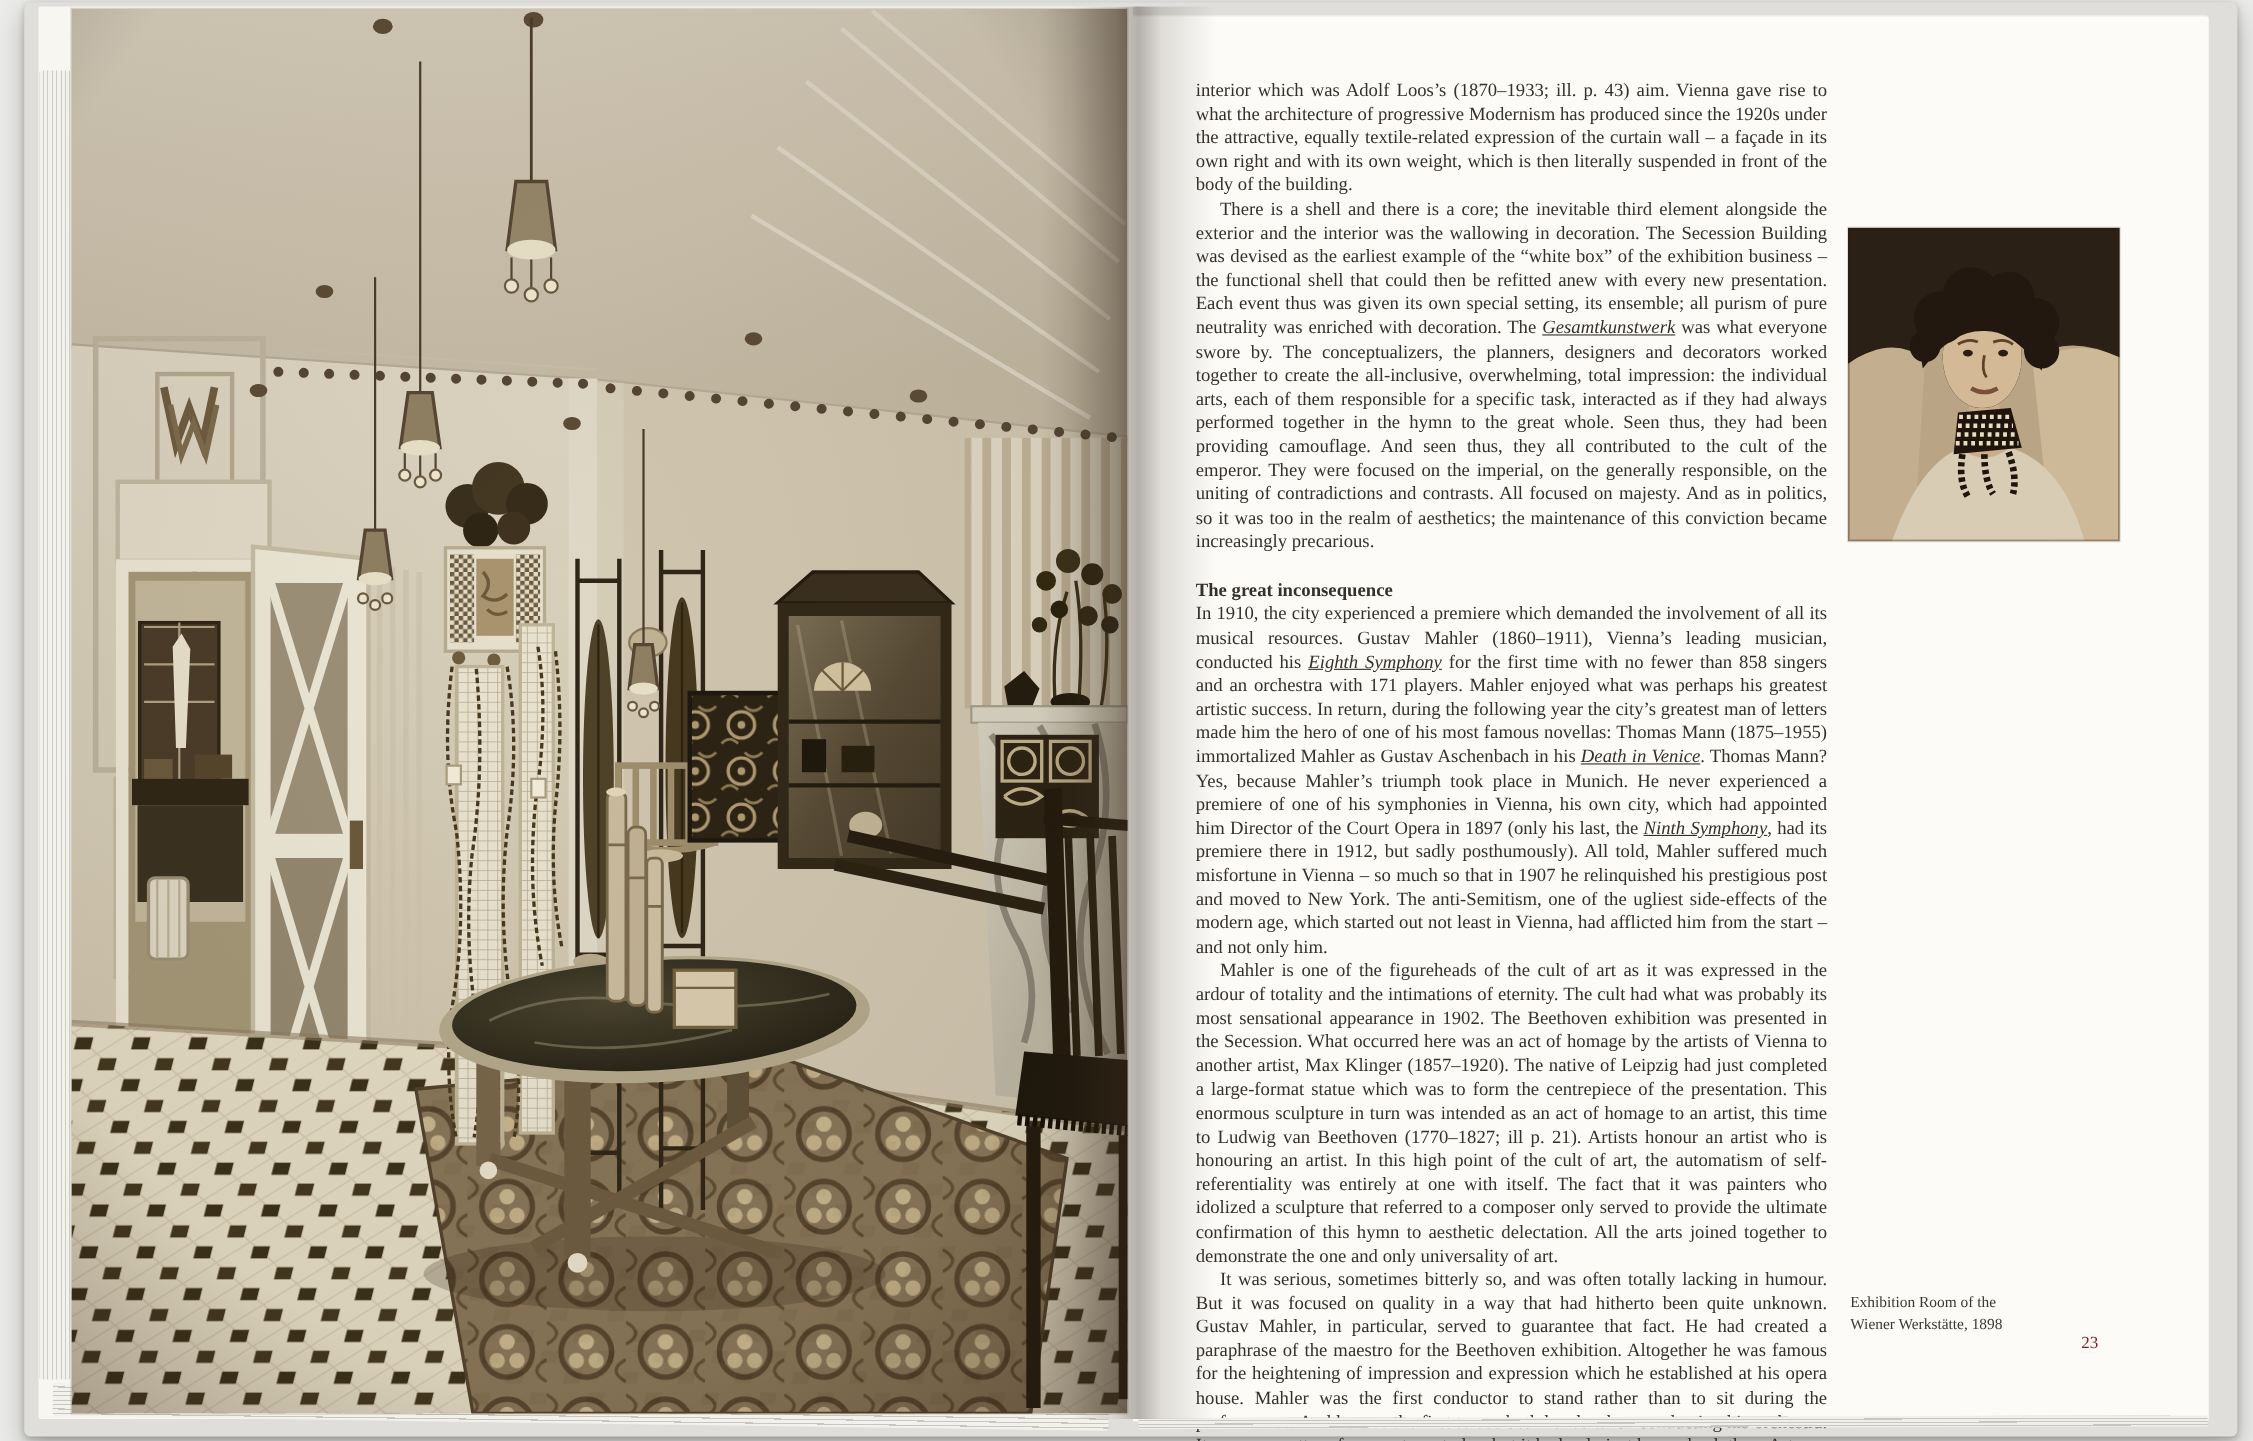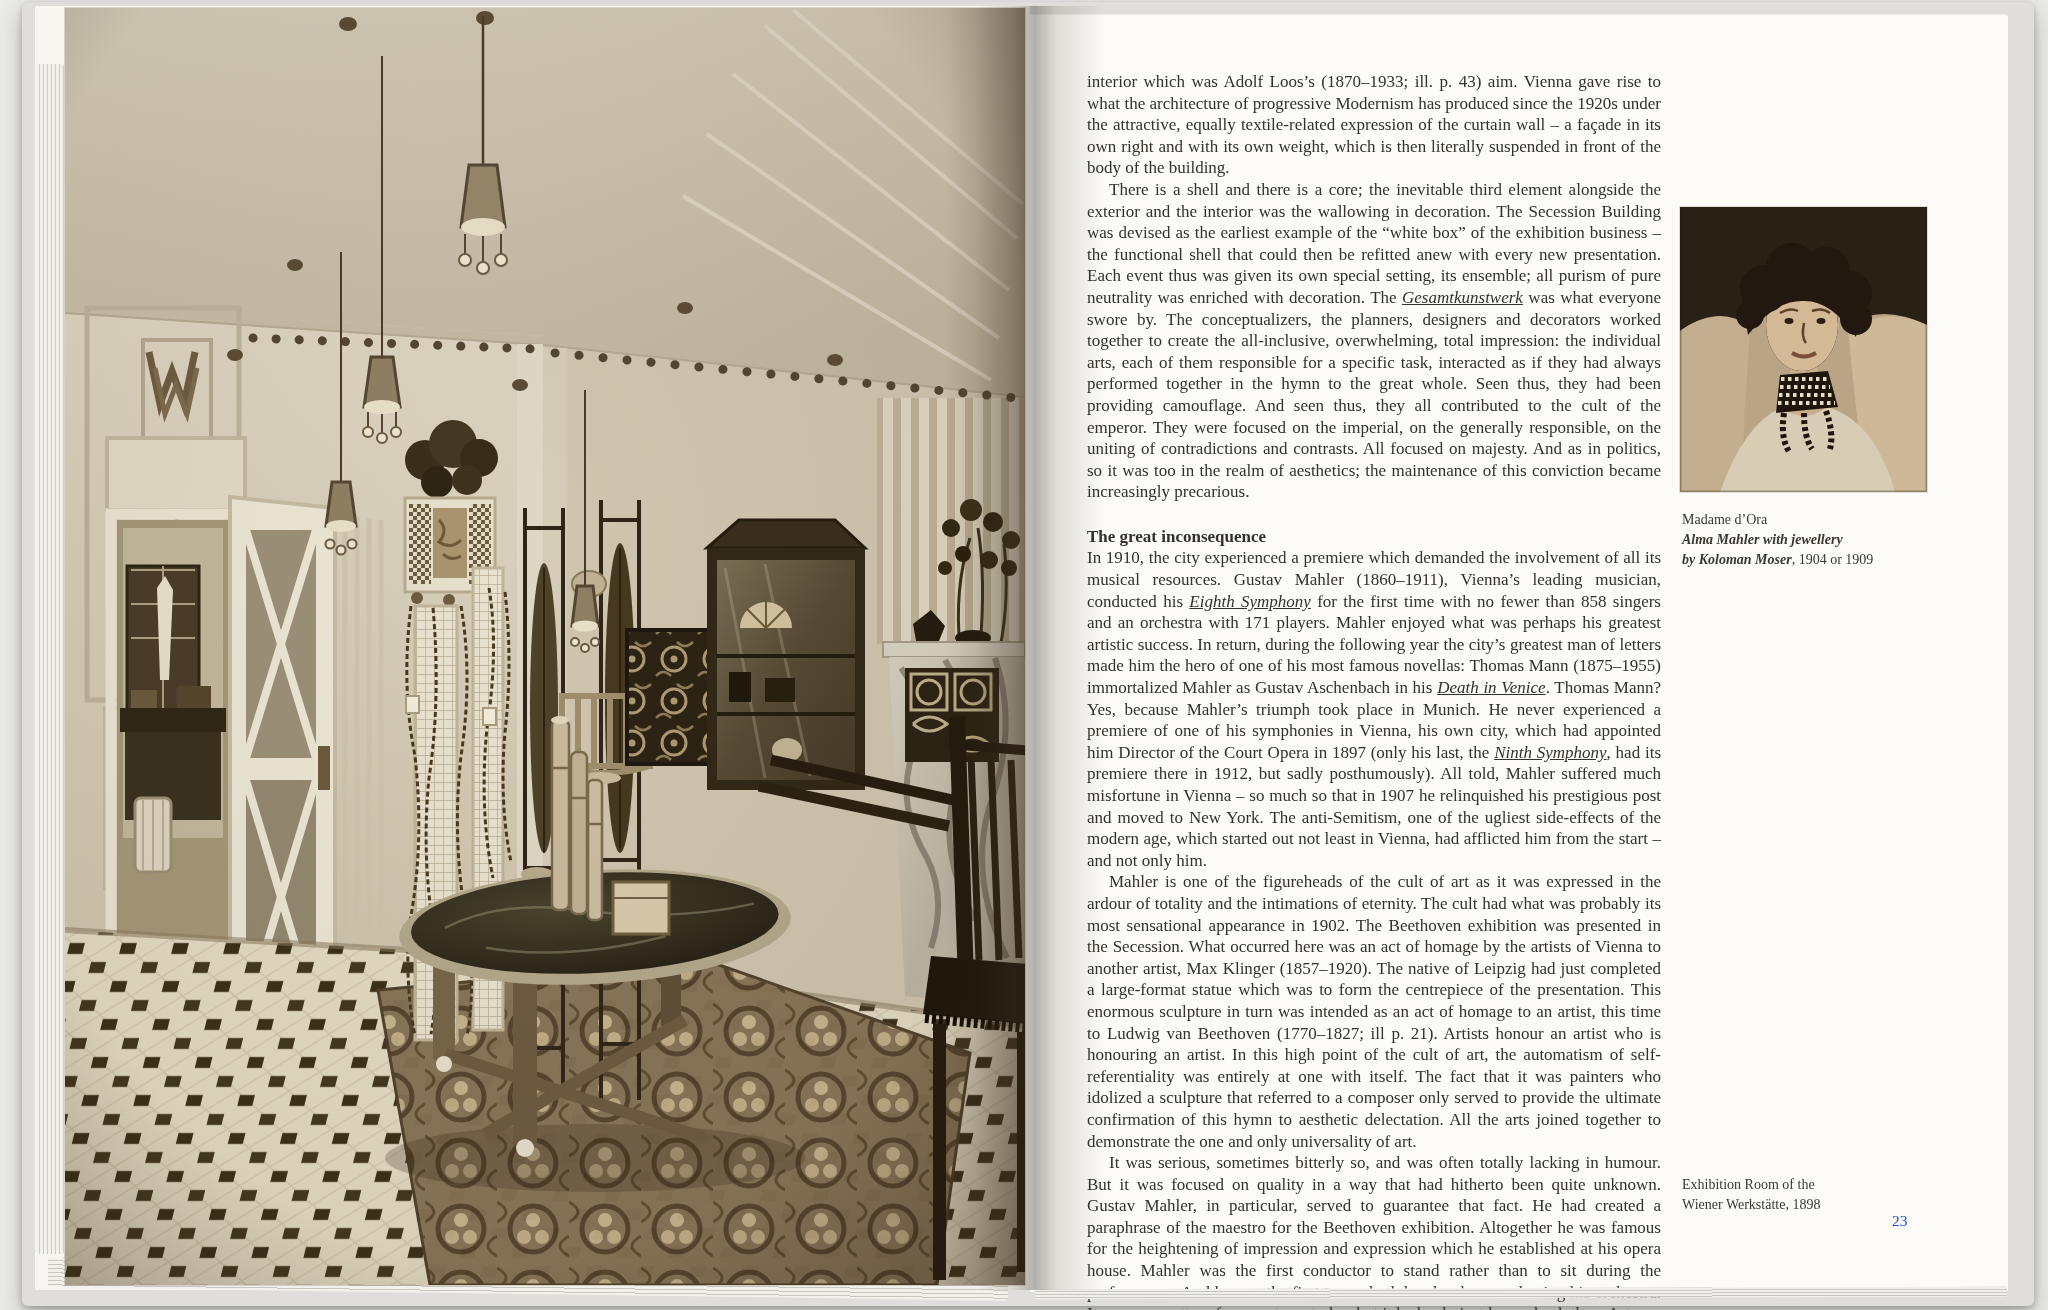--- a/index.html
+++ b/index.html
@@ -65,21 +65,21 @@
     left:650px;top:193px;width:247px;height:285px;
     box-shadow:0 0 0 1px rgba(120,105,80,.2);
   }
   .portrait-wrap svg{display:block;width:100%;height:100%;}
   .caption{
     font-size:14px;line-height:20px;color:#3b3630;
   }
   .caption .bi{font-style:italic;font-weight:bold;}
   .cap-portrait{left:652px;top:496px;width:300px;}
   .cap-bottom{left:652px;top:1141px;width:300px;margin-top:20px;}
-  .page-number{left:862px;top:1198px;font-size:15.5px;color:#1d4ed8;}
+  .page-number{left:862px;top:1198px;font-size:15.5px;color:#7f1d1d;}
 </style>
 </head>
 <body>
 
 <div class="abs book-cover"></div>
 <div class="abs page-left"></div>
 <div class="abs left-edge-stack"></div>
 <div class="abs bottom-edge-stack"></div>
 
 <div class="abs photo-wrap">
@@ -430,25 +430,20 @@
       </g>
       <g>
         <path d="M100,168 L148,164 L158,200 L96,206 Z" fill="#1f150c"></path>
         <path d="M101,172 h46 M100,180 h50 M99,188 h54 M98,196 h57" stroke="#e8ddc2" stroke-width="4" stroke-dasharray="3.5 3.5"></path>
         <path d="M104,206 q-4,26 6,40 M124,206 q0,24 8,36 M146,204 q8,22 4,38" stroke="#1f150c" stroke-width="6" stroke-dasharray="4 3" fill="none"></path>
       </g>
       <rect width="247" height="285" fill="none" stroke="rgba(40,26,12,.35)" stroke-width="3"></rect>
     </svg>
   </div>
 
-  <div class="abs caption cap-portrait">
-    <div><span>Madame d’Ora</span></div>
-    <div><span class="bi">Alma Mahler with jewellery</span></div>
-    <div><span class="bi">by Koloman Moser</span><span>, 1904 or 1909</span></div>
-  </div>
 
   <div class="abs caption cap-bottom">
     <div>Exhibition Room of the</div>
     <div>Wiener Werkstätte, 1898</div>
   </div>
 
   <div class="abs page-number">23</div>
 </div>
 
 <div class="abs right-bottom-edge"></div>

